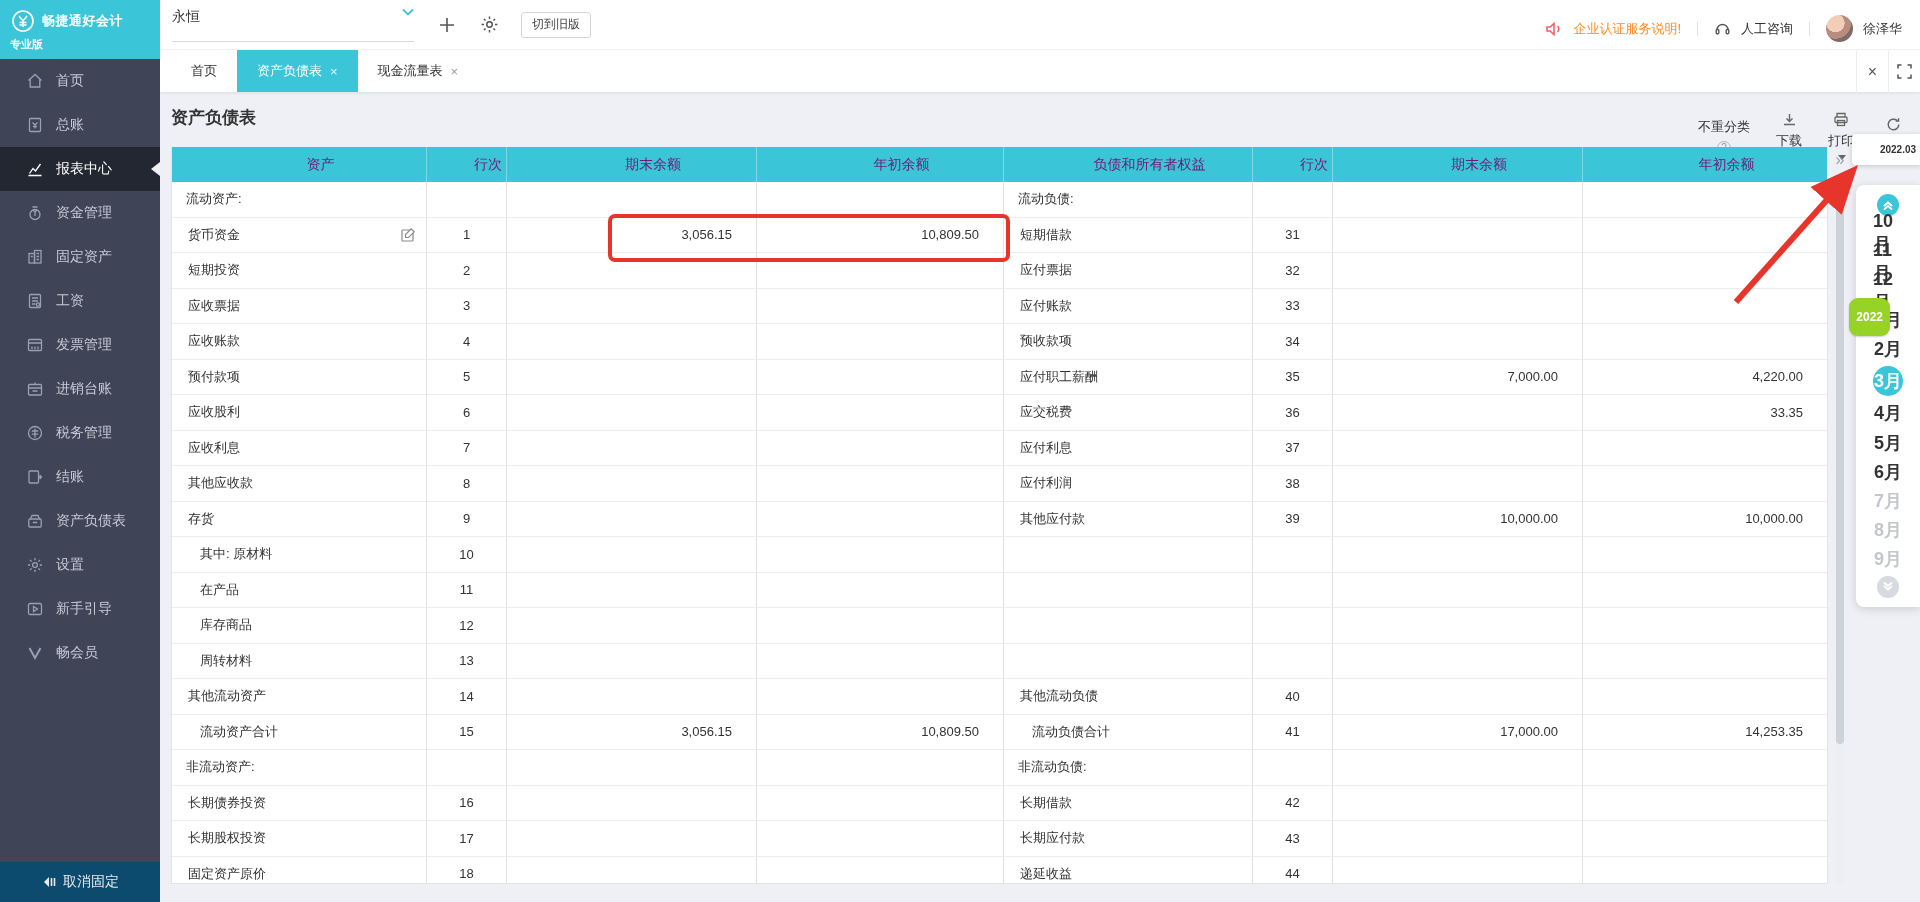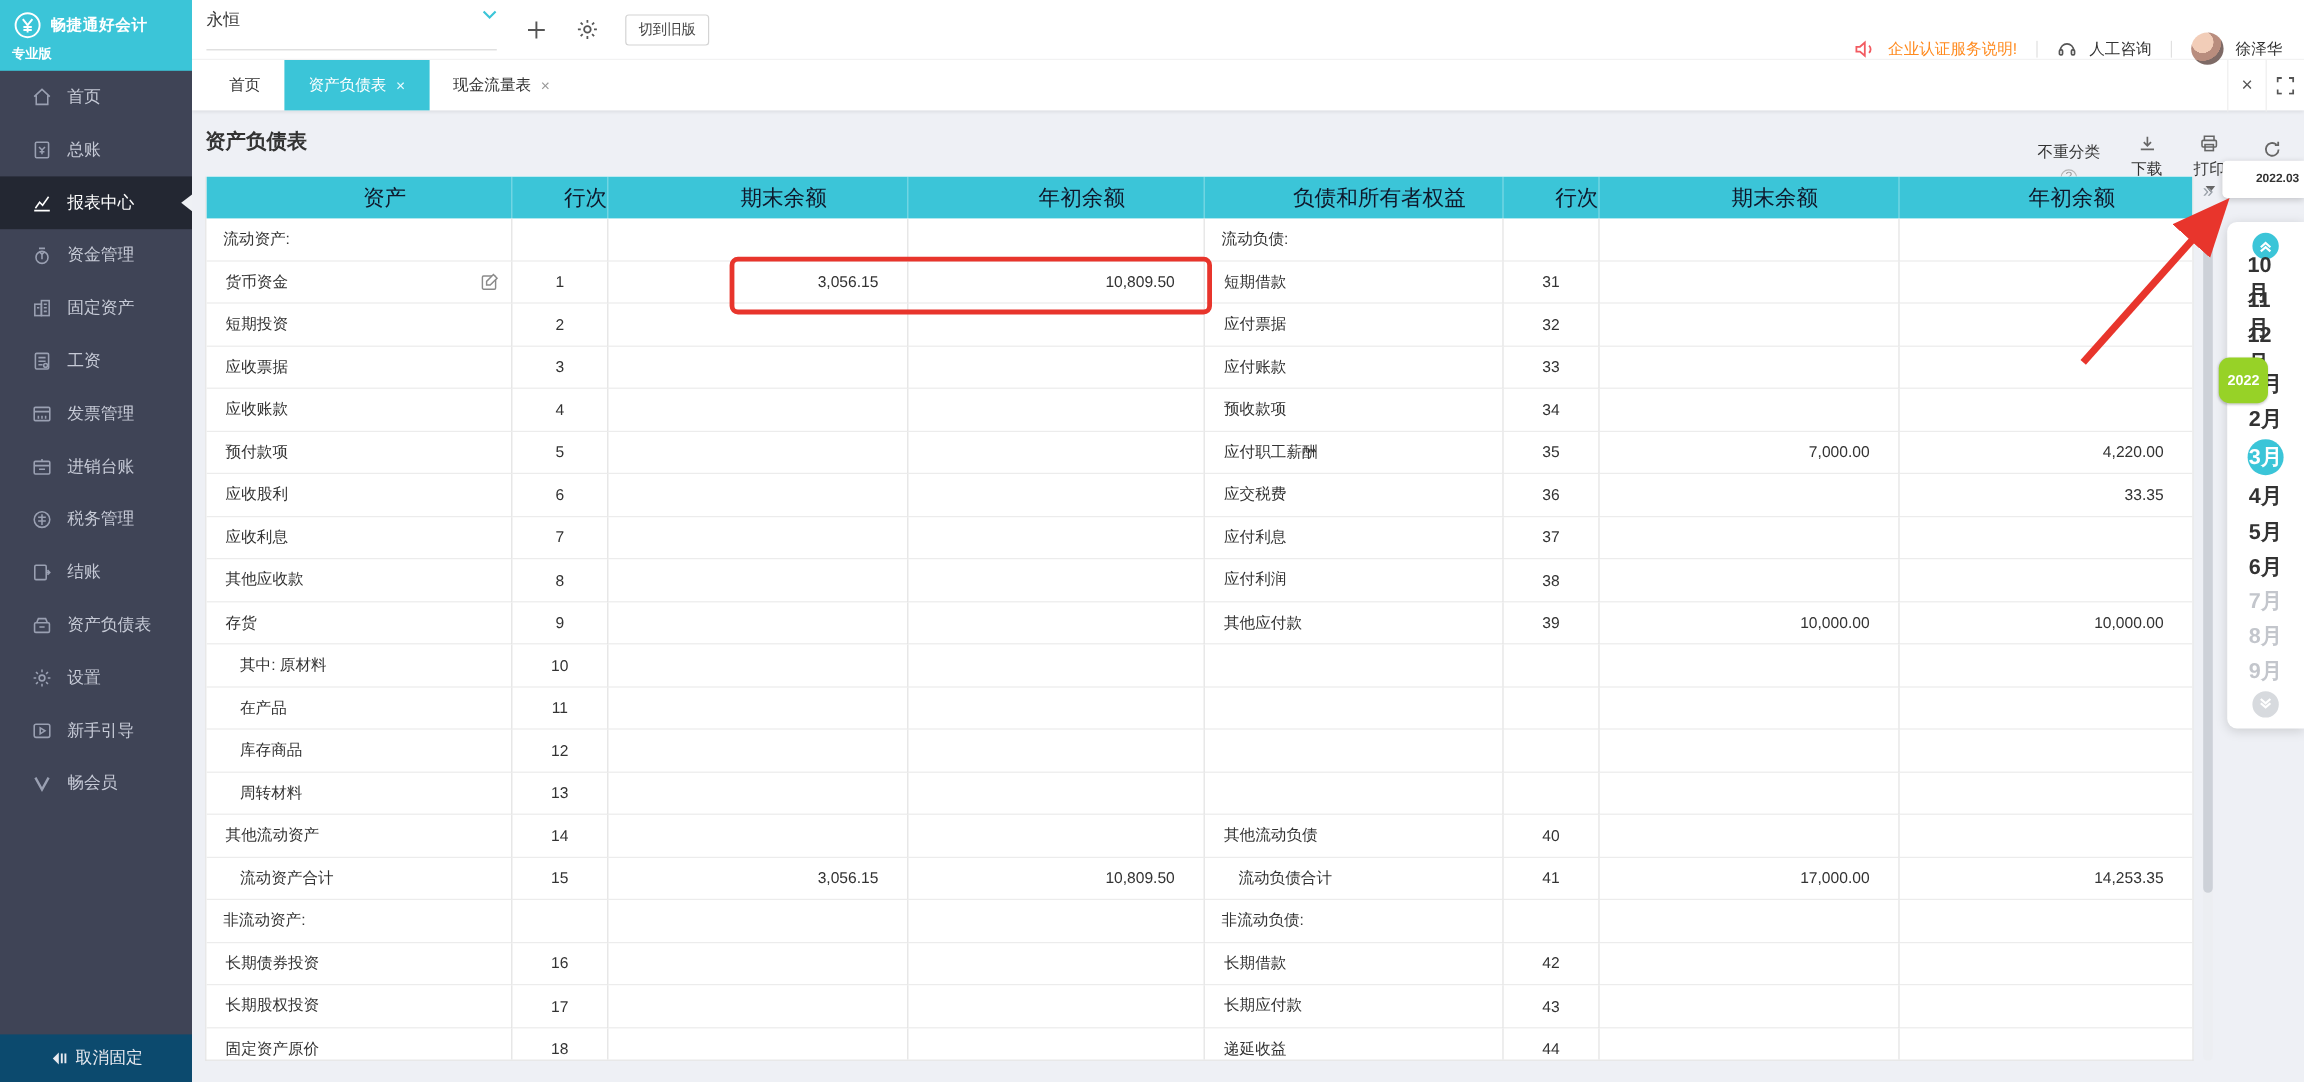--- a/index.html
+++ b/index.html
@@ -26,21 +26,21 @@
 
   
   .topbar { position:absolute; left:160px; top:0; right:0; height:49px; background:#fff; z-index:20;
     display:flex; align-items:center; }
   .acct-wrap { position:relative; margin-left:12px; width:242px; height:34px; display:flex; 
     border-bottom:1px solid #d9d9d9; justify-content:space-between; cursor:pointer; }
   .acct-name { font-size:14px; color:#333; }
   .hd-ico { margin-left:24px; display:inline-flex; cursor:pointer; }
   .old-btn { margin-left:22px; height:26px; padding:0 10px; border:1px solid #d4d4d4; border-radius:3px;
     font-size:12px; color:#444; background:#fff; display:flex; align-items:center; cursor:pointer; }
-  .topbar-right { position:absolute; right:18px; top:16px; height:49px; display:flex; align-items:center; gap:10px; }
+  .topbar-right { position:absolute; right:18px; top:4px; height:49px; display:flex; align-items:center; gap:10px; }
   .notice-text { color:#ff8a1e; font-size:13px; cursor:pointer; }
   .v-div { width:1px; height:14px; background:#e0e0e0; margin:0 6px; }
   .support-text { font-size:13px; color:#333; cursor:pointer; }
   .avatar { width:27px; height:27px; border-radius:50%;
     background:radial-gradient(circle at 35% 30%, #f2cdb8 0 35%, #b98d7e 36% 60%, #7e6a66 61% 100%); }
   .user-name { font-size:13px; color:#333; }
 
   
   .tabbar { position:absolute; left:160px; top:49px; right:0; height:43px; background:#fff; z-index:19;
     display:flex; align-items:stretch; box-shadow:0 1px 3px rgba(0,0,0,.08); border-top:1px solid #f2f2f2; }
@@ -60,21 +60,21 @@
   .tool-item { display:flex; align-items:center; gap:5px; cursor:pointer;flex-direction:column; }
   .help-circle { width:14px; height:14px; border:1px solid #b5b5b5; border-radius:50%; color:#999;
     font-size:10px; line-height:12px; text-align:center; display:inline-block; }
   .carat { width:0; height:0; border-left:4px solid transparent; border-right:4px solid transparent; border-top:5px solid #666; margin-left:2px; }
 
   
   .report { position:absolute; left:11px; top:55px; width:1657px; height:737px; overflow:hidden; background:#fff;
     border:1px solid #e3e3e3; border-top:none; }
   .thead { display:grid; grid-template-columns:255px 80px 250px 247px 249px 80px 250px 244px; height:35px;
     background:#3bc5d8; }
-  .thead .hcell { display:flex; align-items:center; justify-content:center; color:#0f172a; font-size:18px;
+  .thead .hcell { display:flex; align-items:center; justify-content:center; color:#701a75; font-size:14px;
     border-right:1px solid rgba(255,255,255,.35);margin-left:43px; }
   .thead .hcell:last-child { border-right:none; }
   .trow { display:grid; grid-template-columns:255px 80px 250px 247px 249px 80px 250px 244px; height:35.5px; }
   .cell { border-right:1px solid #e2e2e2; border-bottom:1px solid #ececec; display:flex; align-items:center;
     font-size:13px; color:#333; position:relative; }
   .cell:last-child { border-right:none; }
   .c-name { padding-left:14px; }
   .ind1 { padding-left:16px; }
   .ind2 { padding-left:28px; }
   .c-line { justify-content:center; }

